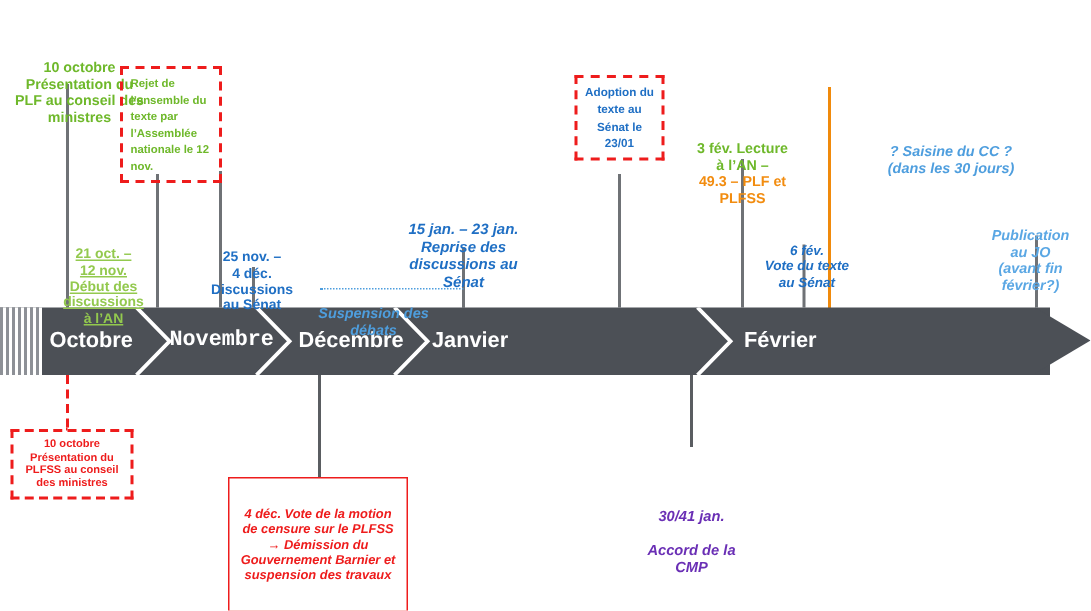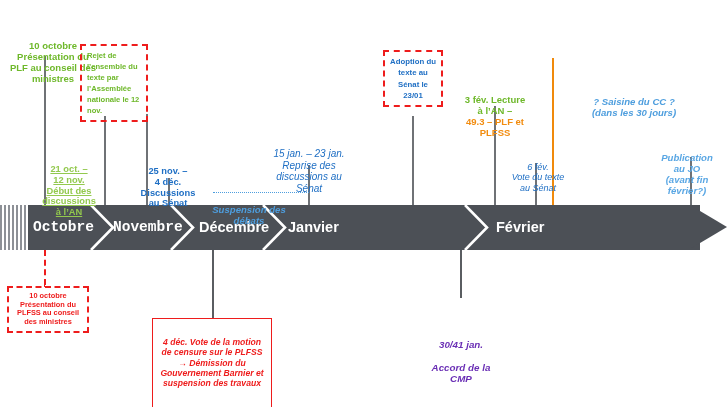--- a/index.html
+++ b/index.html
@@ -41,21 +41,21 @@
   
   .tick{position:absolute;width:1.6px;background:#6f7276;}
   .tick-dark{position:absolute;width:1.6px;background:#5a5d61;}
   .tick-orange{position:absolute;width:2.4px;background:#f08a0c;}
 
   
   .lbl{position:absolute;text-align:center;line-height:1.16;white-space:pre-line;margin-top:36px;}
   .green{color:#6eb82a;font-weight:bold;font-size:9.5px;}
   .green-soft{color:#93c94e;font-weight:bold;font-size:9.3px;}
   .blue{color:#1f6fc4;font-weight:bold;font-size:9.3px;}
-  .blue-it{color:#1f6fc4;font-weight:normal;font-style:italic;font-size:10px;}
+  .blue-it{color:#1f6fc4;font-weight:bold;font-style:italic;font-size:10px;}
   .blue-lt{color:#4e9ede;font-weight:bold;font-style:italic;font-size:9.6px;}
   .blue-lt2{color:#5aa7e4;font-weight:bold;font-style:italic;font-size:9.6px;}
   .purple{color:#6a2fb5;font-weight:bold;font-style:italic;font-size:9.8px;}
   .orange-t{color:#f28c0f;font-weight:bold;font-size:9.5px;}
   .red{color:#ee1c1c;font-weight:bold;font-size:8.2px;}
   .red-it{color:#ee1c1c;font-weight:bold;font-style:italic;font-size:10px;}
 
   .boxed-dashed{
     position:absolute;border:2px dashed #ee1c1c;
     box-sizing:border-box;padding:4px 5px;
@@ -118,21 +118,21 @@
       <svg width="26" height="45" viewBox="0 0 26 45">
           <path d="M1,0 L23,22.5 L1,45" fill="none" stroke="#ffffff" stroke-width="2.6"></path>
         </svg>
     </div>
     <div class="chev" style="left:464px;">
       <svg width="26" height="45" viewBox="0 0 26 45">
           <path d="M1,0 L23,22.5 L1,45" fill="none" stroke="#ffffff" stroke-width="2.6"></path>
         </svg>
     </div>
 
-    <div class="month" style="left:33px;font-family:Liberation Mono, monospace;">Octobre</div>
+    <div class="month" style="left:33px;">Octobre</div>
     <div class="month" style="left:113px;font-family:Liberation Mono, monospace;">Novembre</div>
     <div class="month" style="left:199px;">Décembre</div>
     <div class="month" style="left:288px;">Janvier</div>
     <div class="month" style="left:496px;">Février</div>
   </div>
 
   <div class="lbl green" style="left:0px;top:4px;width:106px;">10 octobre
 Présentation du
 PLF au conseil des
 ministres</div>

